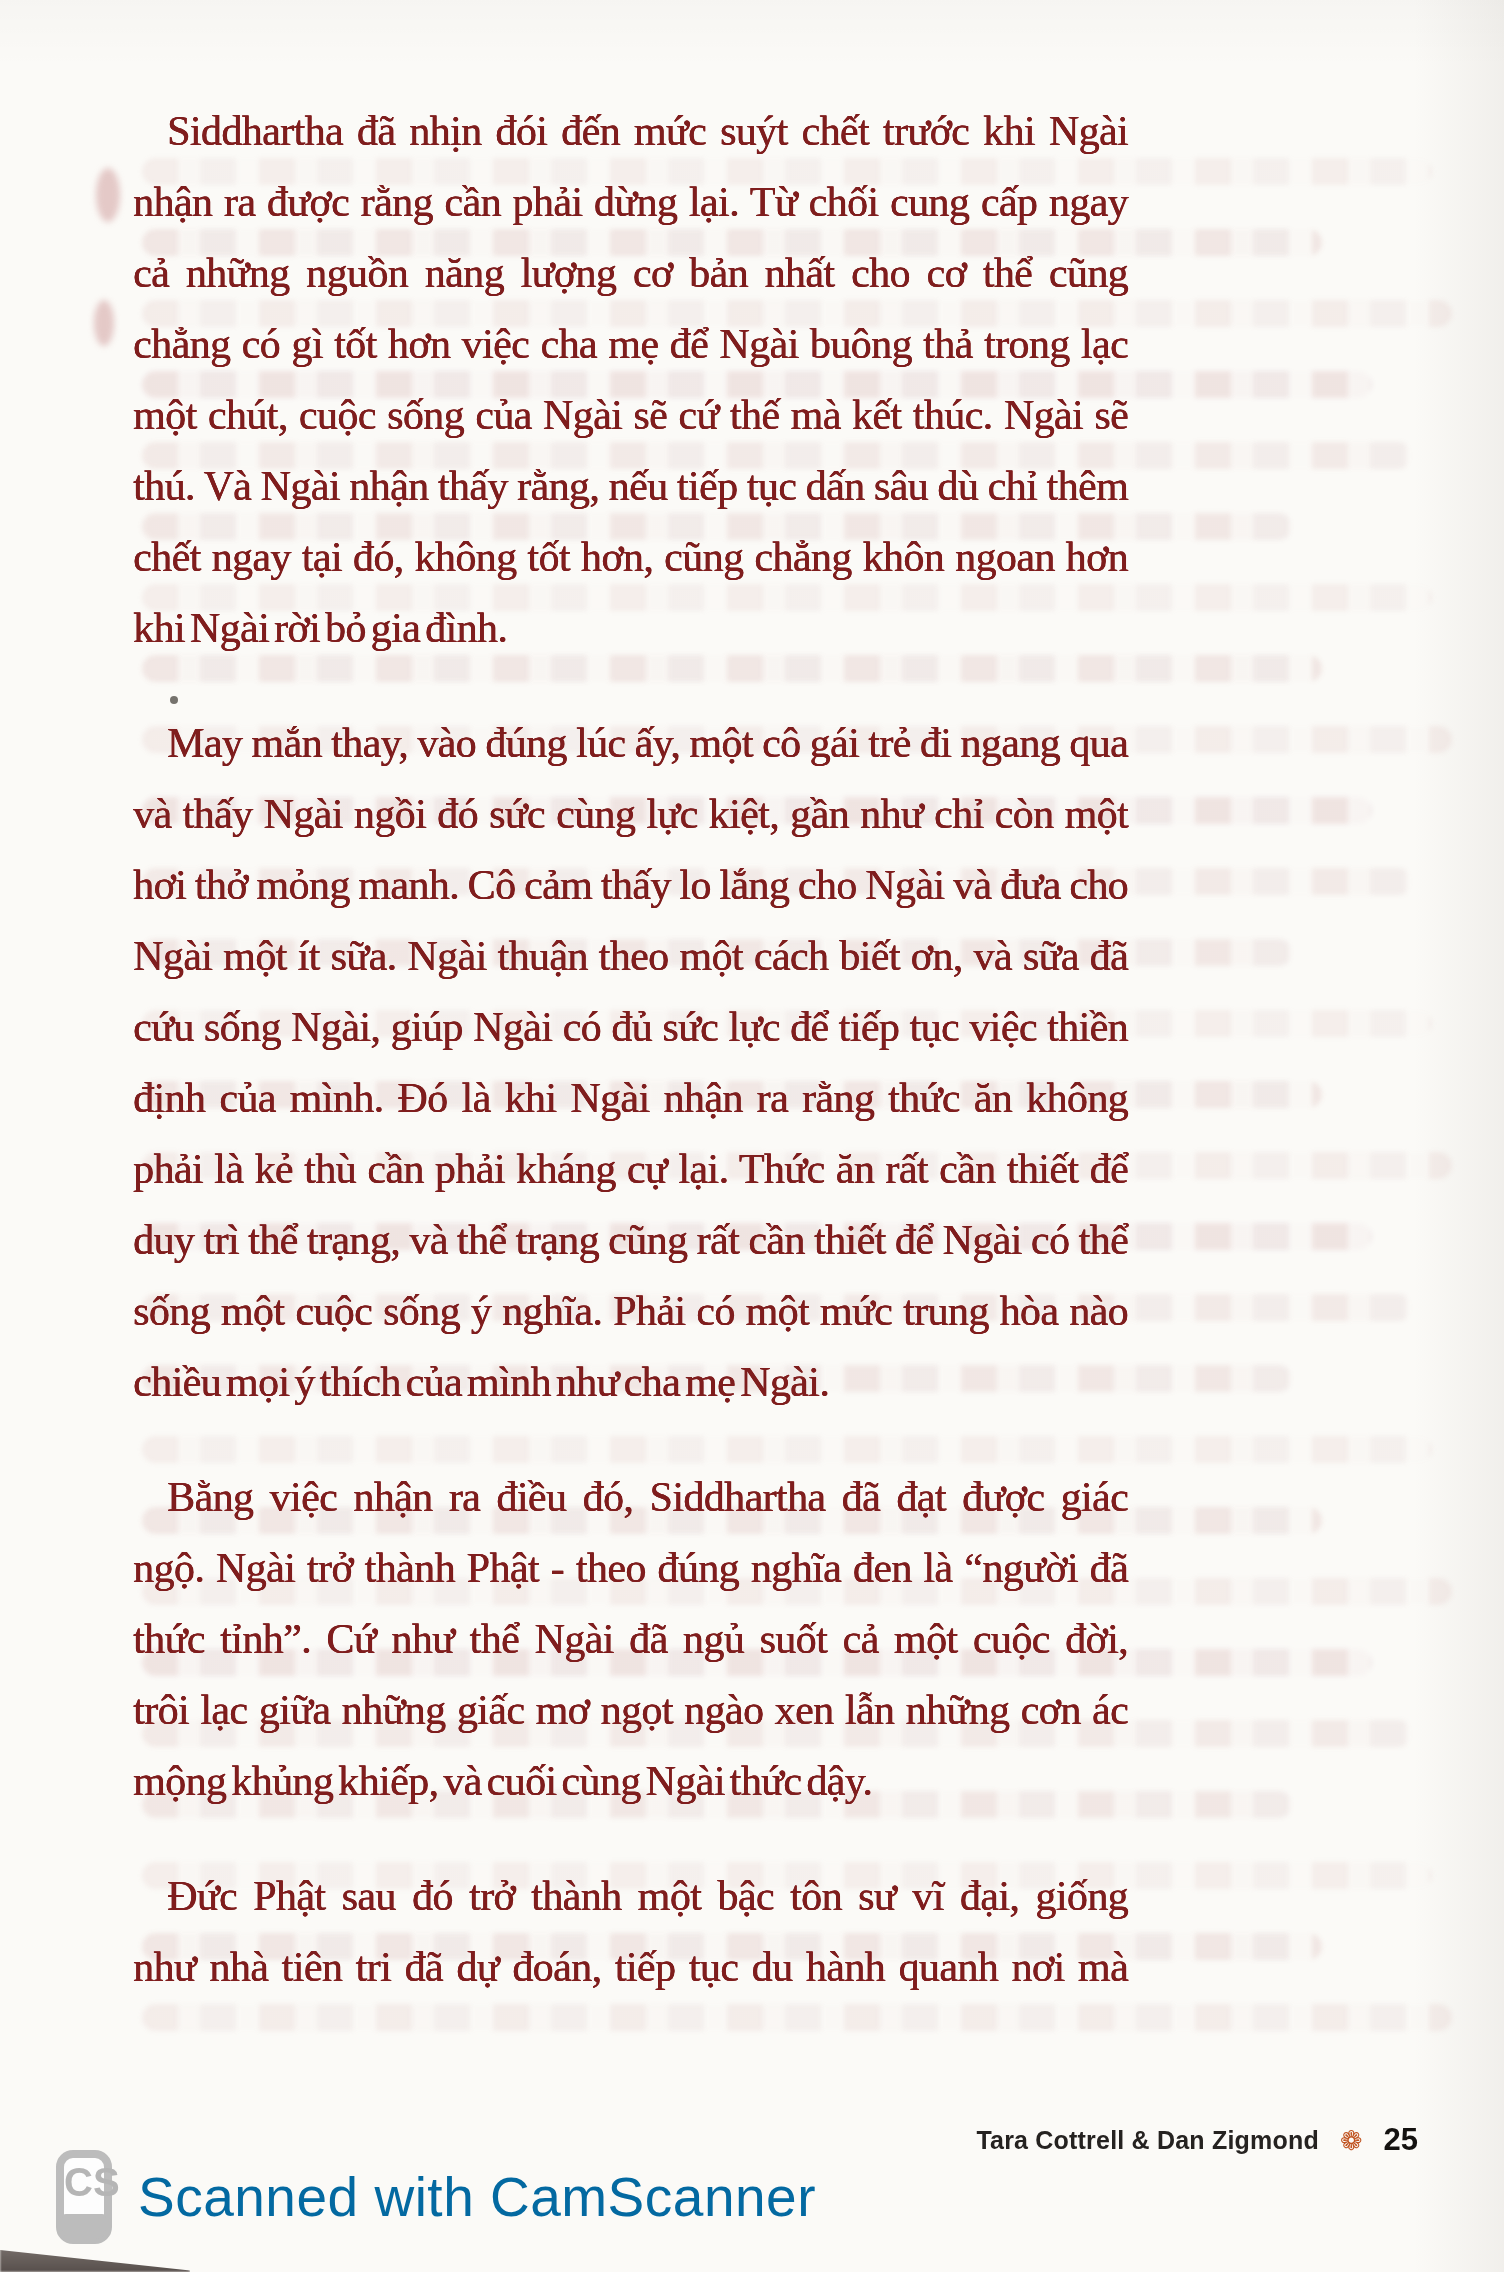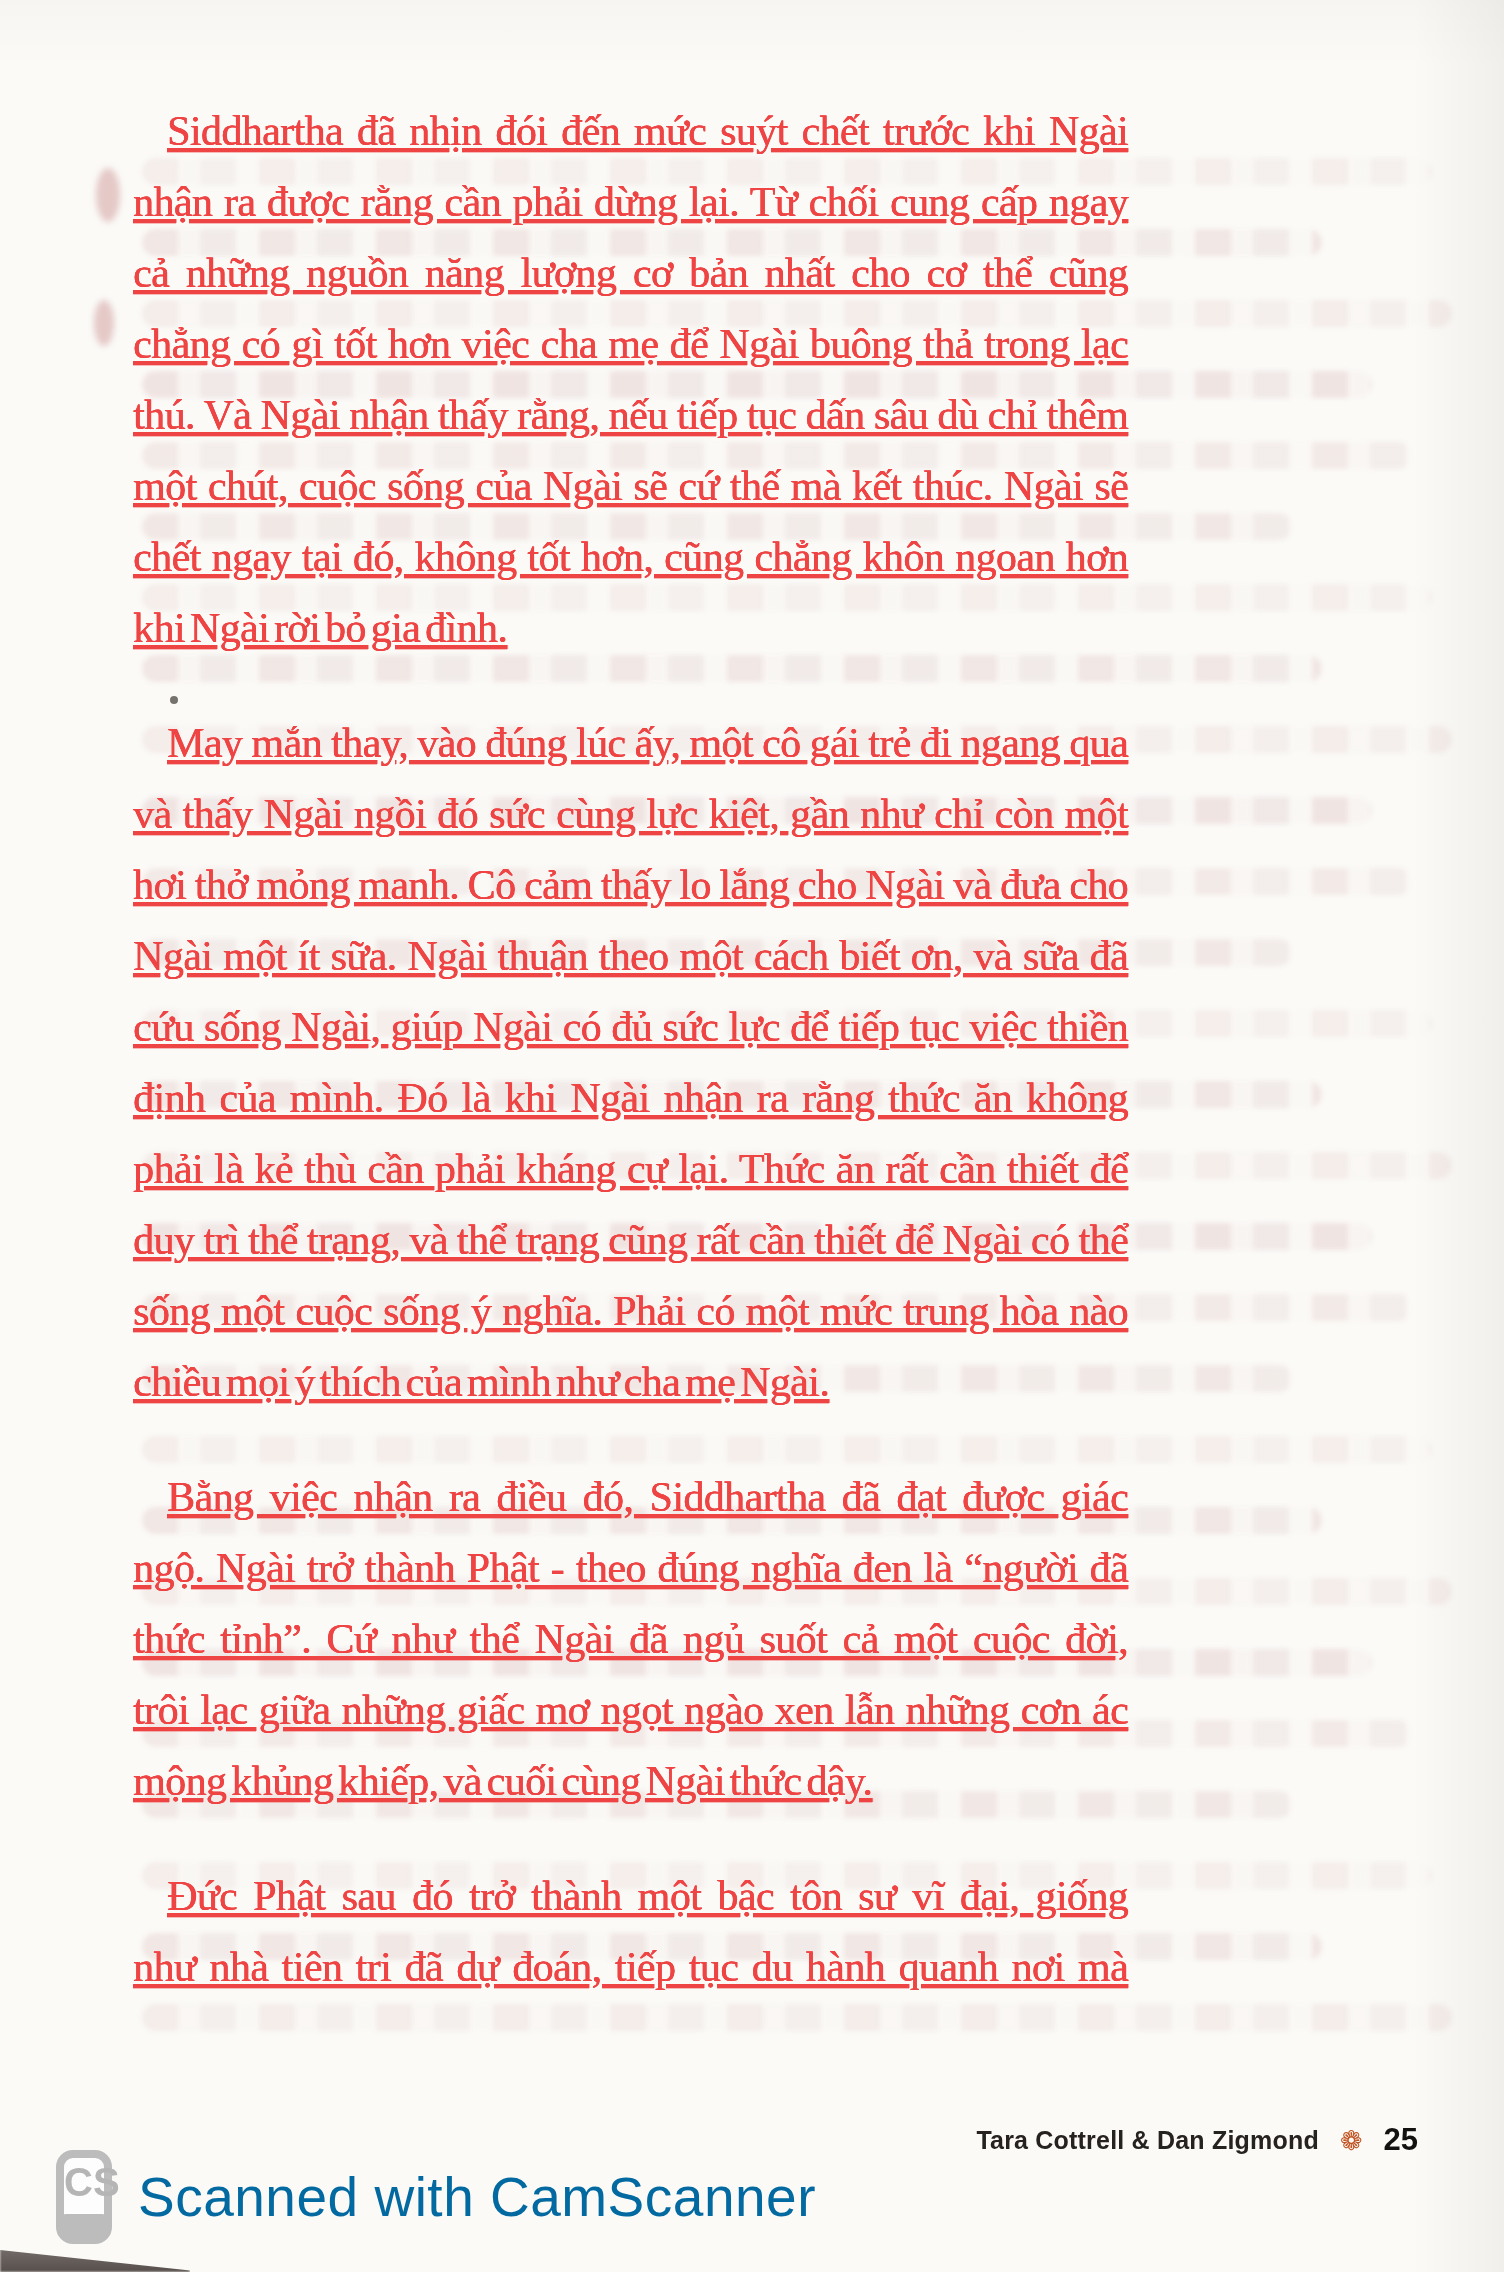--- a/index.html
+++ b/index.html
@@ -28,25 +28,25 @@
   .speck {
     position:absolute; border-radius:50%;
     background:rgba(196,128,128,0.4); filter:blur(3px);
   }
 
   
   .text-block { position:absolute; left:133px; top:96px; width:995px; }
   .para { margin-top:44px; }
   .para:first-child { margin-top:0; }
   .line {
-    font-size:42px; line-height:71px; color:#ef4444;
+    font-size:42px; line-height:71px; color:#7f1d1d;
     letter-spacing:-0.6px; word-spacing:-5px;
     text-align:justify; text-align-last:justify;
     text-shadow:0.45px 0 0 currentColor, 0 0.35px 0 currentColor;
-    white-space:normal; overflow:visible;text-decoration:underline;
+    white-space:normal; overflow:visible;
   }
   .line.first { text-indent:34px; }
   .line.last  { text-align-last:left; }
 
   
   .book-footer {
     position:absolute; top:2122px; right:86px;
     display:flex; align-items:center; gap:21px;
     font-family:"Liberation Sans","DejaVu Sans",sans-serif;
   }
@@ -122,22 +122,22 @@
 <div class="speck" style="left:96px; top:168px; width:24px; height:54px;"></div>
 <div class="speck" style="left:94px; top:300px; width:20px; height:46px;"></div>
 <div class="speck" style="left:170px; top:696px; width:8px; height:8px; background:rgba(60,55,50,0.7); filter:none;"></div>
 
 <div class="text-block">
     <div class="para">
       <div class="line first">Siddhartha đã nhịn đói đến mức suýt chết trước khi Ngài</div>
       <div class="line">nhận ra được rằng cần phải dừng lại. Từ chối cung cấp ngay</div>
       <div class="line">cả những nguồn năng lượng cơ bản nhất cho cơ thể cũng</div>
       <div class="line">chẳng có gì tốt hơn việc cha mẹ để Ngài buông thả trong lạc</div>
+      <div class="line">một chút, cuộc sống của Ngài sẽ cứ thế mà kết thúc. Ngài sẽ</div>
       <div class="line">thú. Và Ngài nhận thấy rằng, nếu tiếp tục dấn sâu dù chỉ thêm</div>
-      <div class="line">một chút, cuộc sống của Ngài sẽ cứ thế mà kết thúc. Ngài sẽ</div>
       <div class="line">chết ngay tại đó, không tốt hơn, cũng chẳng khôn ngoan hơn</div>
       <div class="line last">khi Ngài rời bỏ gia đình.</div>
     </div>
     <div class="para">
       <div class="line first">May mắn thay, vào đúng lúc ấy, một cô gái trẻ đi ngang qua</div>
       <div class="line">và thấy Ngài ngồi đó sức cùng lực kiệt, gần như chỉ còn một</div>
       <div class="line">hơi thở mỏng manh. Cô cảm thấy lo lắng cho Ngài và đưa cho</div>
       <div class="line">Ngài một ít sữa. Ngài thuận theo một cách biết ơn, và sữa đã</div>
       <div class="line">cứu sống Ngài, giúp Ngài có đủ sức lực để tiếp tục việc thiền</div>
       <div class="line">định của mình. Đó là khi Ngài nhận ra rằng thức ăn không</div>

